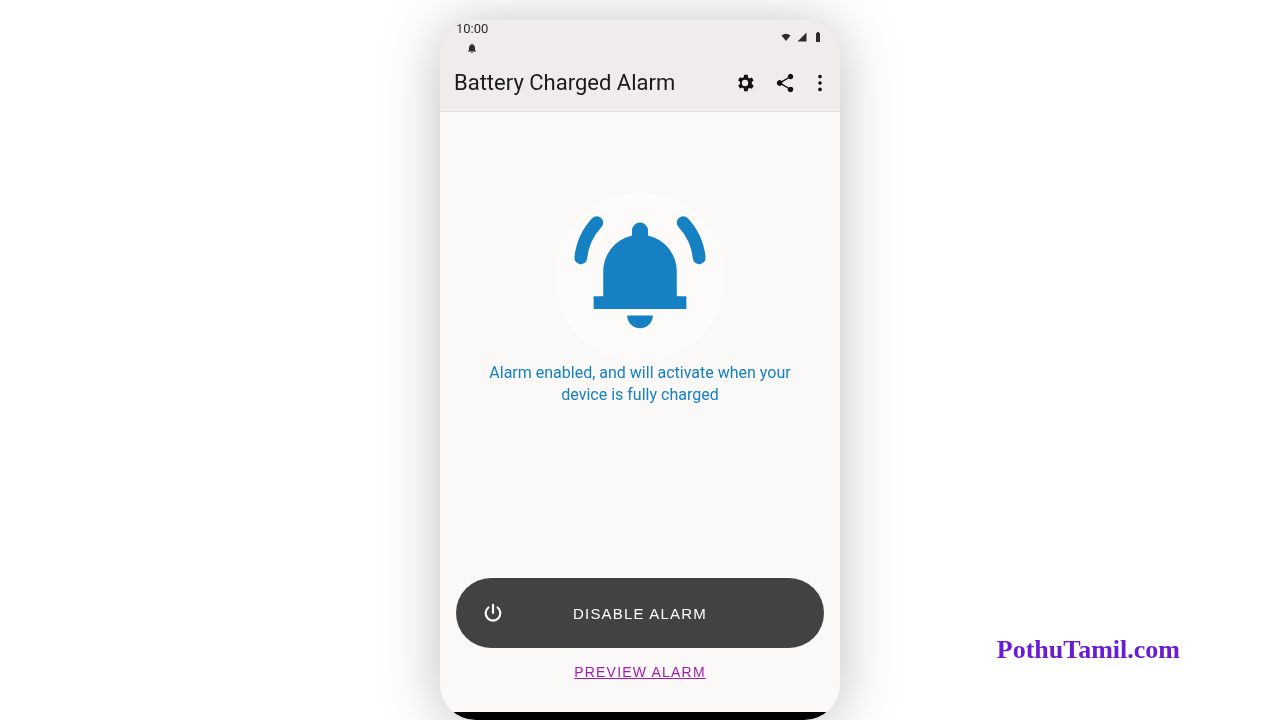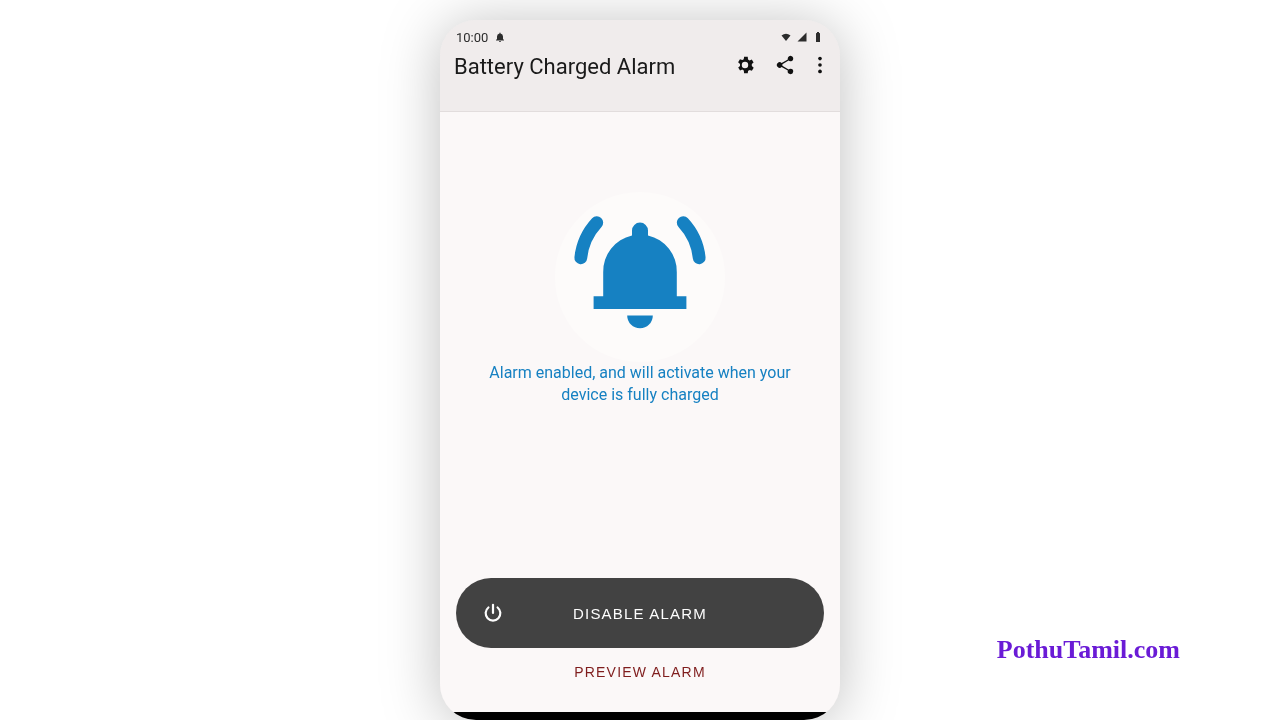--- a/index.html
+++ b/index.html
@@ -39,30 +39,30 @@
   .statusbar {
     height: 34px;
     display: flex;
     align-items: center;
     justify-content: space-between;
     padding: 0 16px;
     font-size: 13px;
     color: #2c2c2c;
     background: #f0ecec;
   }
-  .statusbar .left { display: flex; align-items: center; gap: 6px; }
+  .statusbar .left { display: flex; align-items: center; gap: 6px; flex-direction: column; }
   .statusbar .right { display: flex; align-items: center; gap: 4px; }
   .status-icon { width: 12px; height: 12px; display: inline-flex; }
   .status-icon svg { width: 100%; height: 100%; }
 
   
   .appbar {
     height: 58px;
     display: flex;
-    align-items: flex-start;
+    align-items: center;
     justify-content: space-between;
     padding: 0 14px 0 14px;
     background: #f0ecec;
     border-bottom: 1px solid #e2dddd;
   }
   .appbar-title {
     font-size: 22px;
     font-weight: 400;
     color: #1a1a1a;
   }
@@ -131,28 +131,29 @@
     width: 22px; height: 22px;
   }
   .primary-btn .btn-icon svg { width: 100%; height: 100%; }
 
   .secondary-btn {
     width: 368px;
     height: 48px;
     display: flex;
     align-items: center;
     justify-content: center;
-    color: #7f1d1d;
+    color: #a21caf;
     font-size: 14px;
     letter-spacing: 1.2px;
     font-weight: 500;
     cursor: pointer;
     background: transparent;
     border: none;
     margin-bottom: 4px;
+    text-decoration: underline;
   }
 
   .bottom-strip {
     height: 8px;
     background: #000;
   }
 
   
   .watermark {
     position: absolute;

